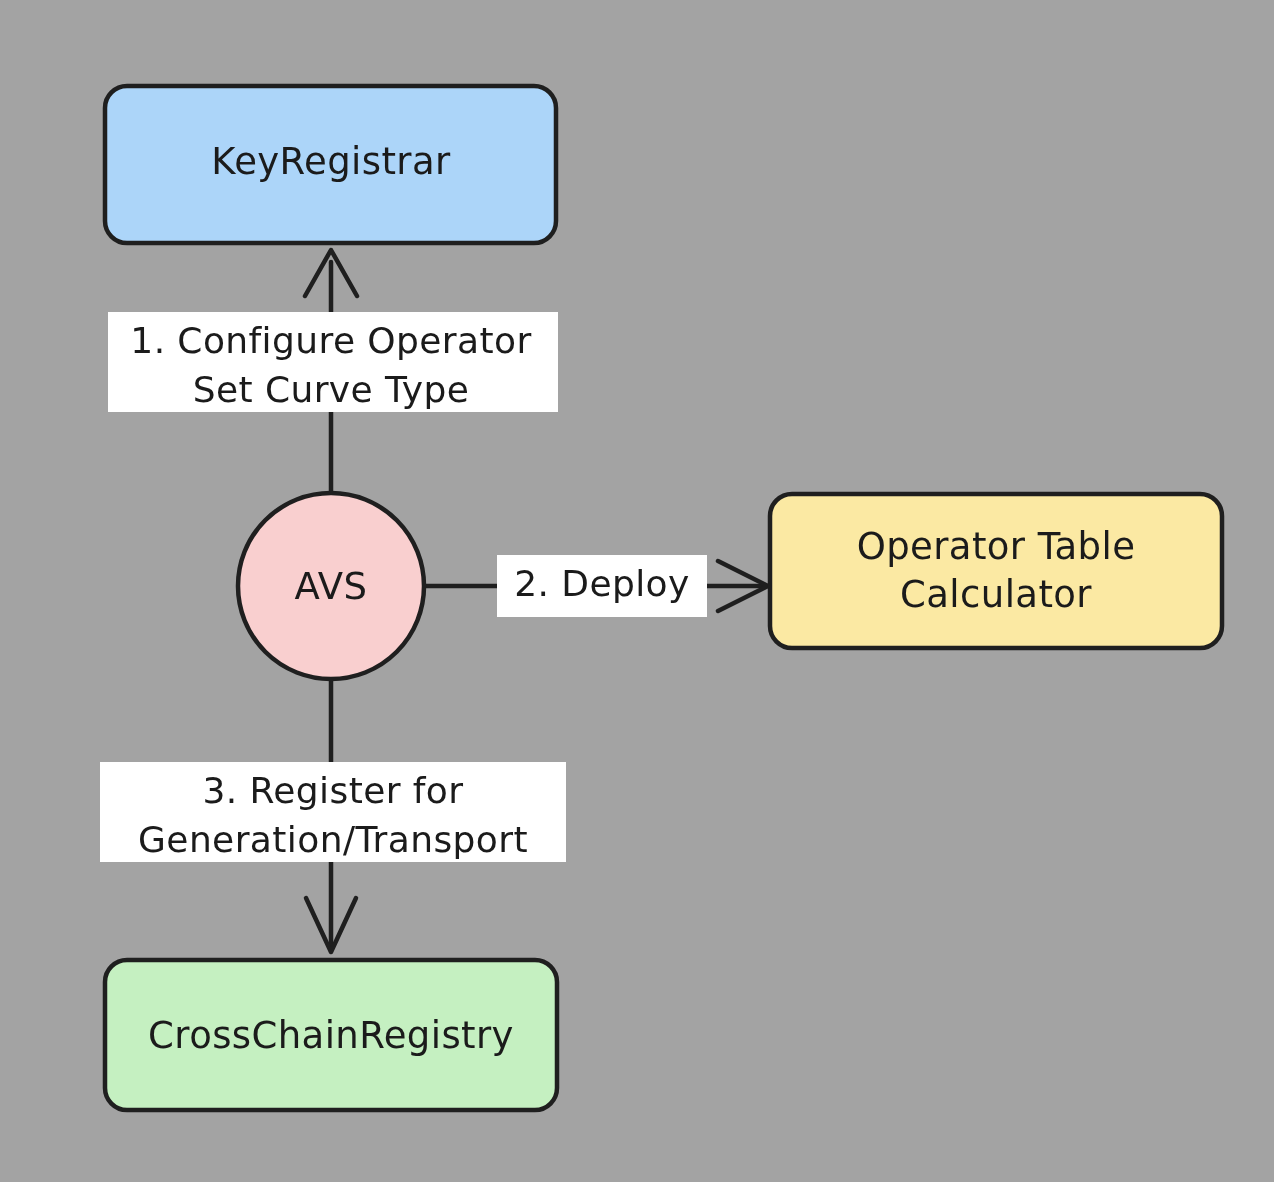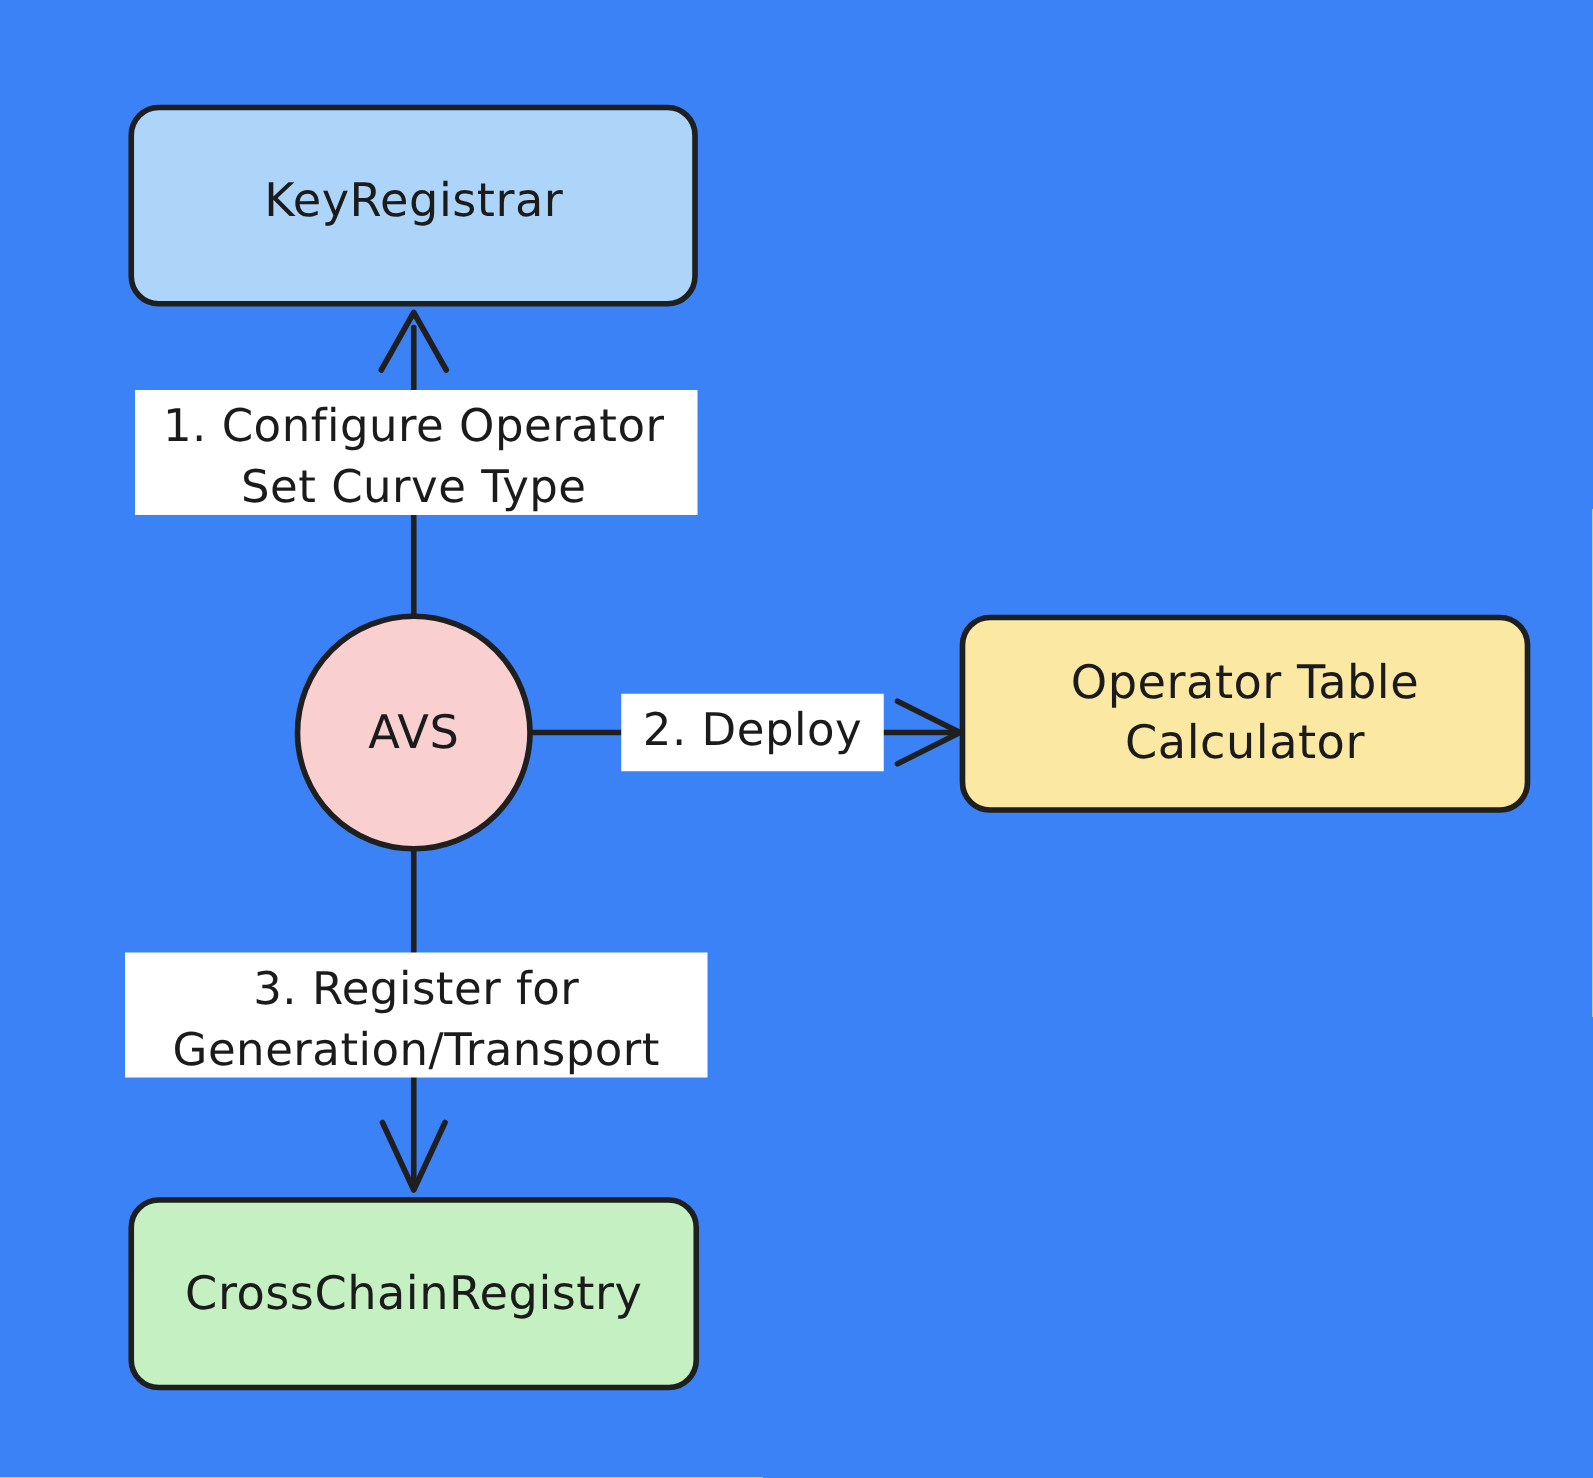--- a/index.html
+++ b/index.html
@@ -7,21 +7,21 @@
     padding: 0;
     background: #ffffff;
   }
   body {
     font-family: "DejaVu Sans", sans-serif;
   }
   #diagram-root {
     position: relative;
     width: 1274px;
     height: 1182px;
-    background: #3b82f6;
+    background: #a3a3a3;
     overflow: hidden;
   }
   svg.diagram-canvas {
     position: absolute;
     left: 0;
     top: 0;
     width: 1274px;
     height: 1182px;
   }
   .node-shape {

